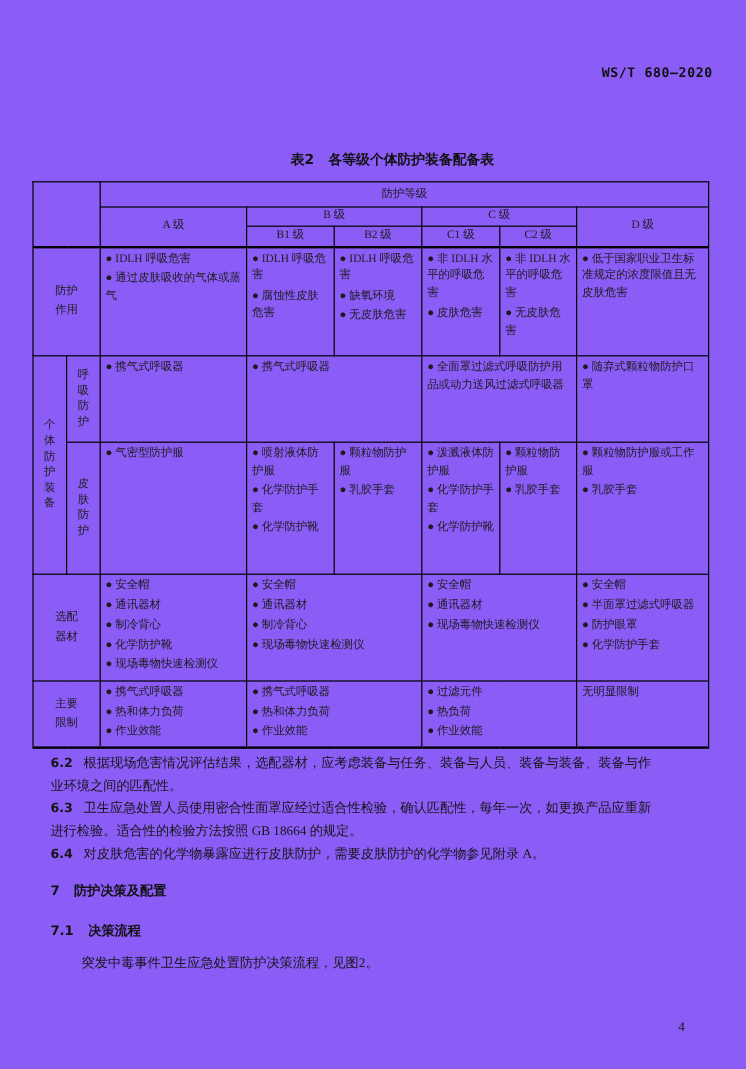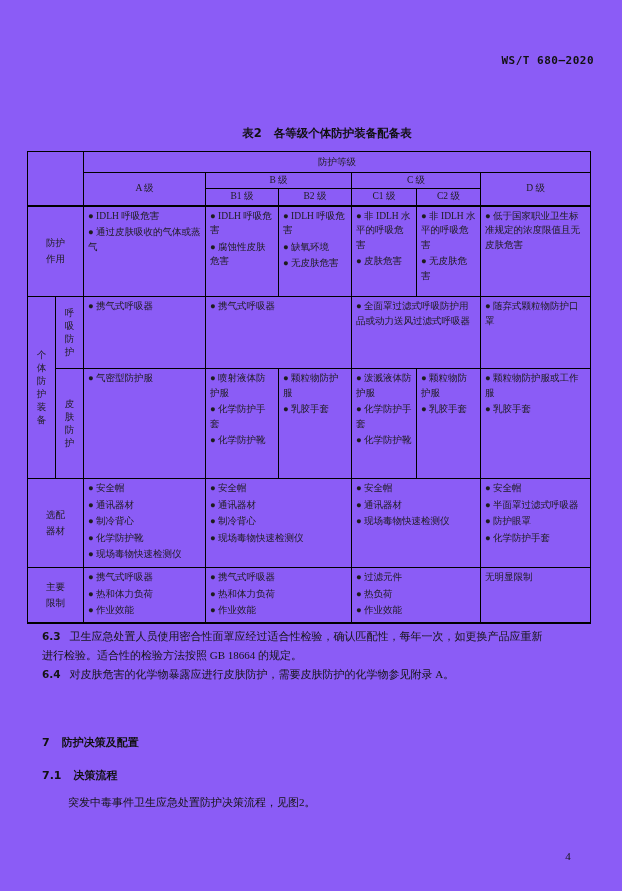--- a/index.html
+++ b/index.html
@@ -243,20 +243,21 @@
             <div class="bullet-item">● 作业效能</div>
           </td>
         <td class="bb-thick">
             <div class="bullet-item">无明显限制</div>
           </td>
       </tr>
     </tbody>
   </table>
 
   <div class="clauses">
+    <p class="clause"><span class="clause-num">6.2</span><span>根据现场危害情况评估结果，选配器材，应考虑装备与任务、装备与人员、装备与装备、装备与作业环境之间的匹配性。</span></p>
     <p class="clause"><span class="clause-num">6.3</span><span>卫生应急处置人员使用密合性面罩应经过适合性检验，确认匹配性，每年一次，如更换产品应重新进行检验。适合性的检验方法按照 GB 18664 的规定。</span></p>
     <p class="clause"><span class="clause-num">6.4</span><span>对皮肤危害的化学物暴露应进行皮肤防护，需要皮肤防护的化学物参见附录 A。</span></p>
   </div>
 
   <div class="sec-heading" id="heading-7">
     <span class="h-num">7</span><span>防护决策及配置</span>
   </div>
 
   <div class="sec-heading" id="heading-7-1">
     <span class="h-num">7.1</span><span>决策流程</span>

